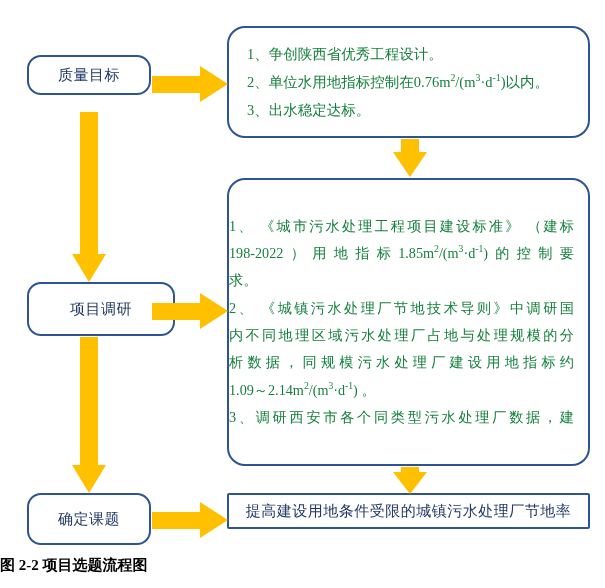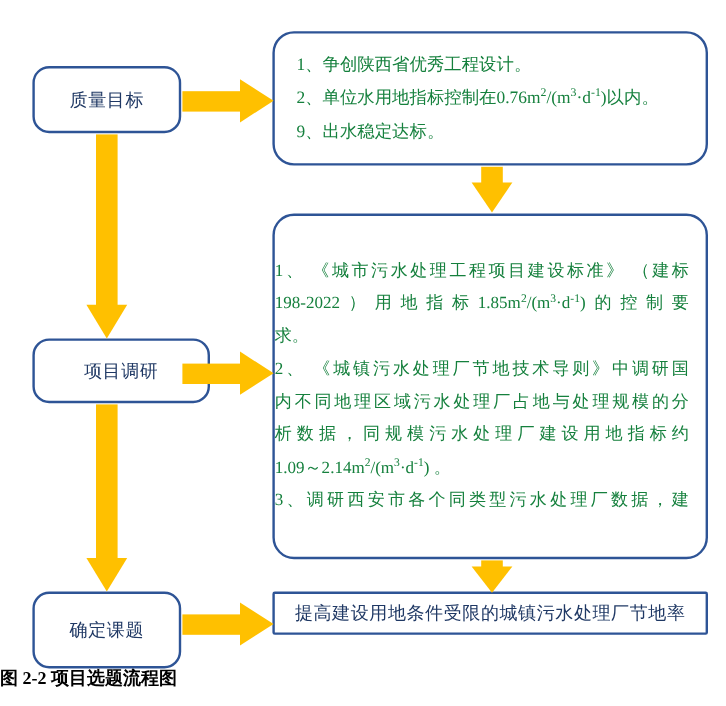--- a/index.html
+++ b/index.html
@@ -33,23 +33,23 @@
     top: 0; left: 0; right: 0; bottom: 0;
     display: flex;
     align-items: center;
     justify-content: center;
     font-size: 15px;
     color: #1f3864;
     letter-spacing: 0.5px;
   }
 
   
-  #box-quality  { left: 27px;  top: 55px;  width: 124px; height: 56px; text-decoration: underline; }
+  #box-quality  { left: 27px;  top: 55px;  width: 124px; height: 40px; text-decoration: underline; }
   #box-research { left: 27px;  top: 282px; width: 148px; height: 54px; }
-  #box-topic    { left: 27px;  top: 493px; width: 124px; height: 64px; text-decoration: underline; }
+  #box-topic    { left: 27px;  top: 493px; width: 124px; height: 52px; text-decoration: underline; }
 
   
   #box-goals    { left: 227px; top: 26px;  width: 363px; height: 112px; border-radius: 18px; }
   #box-survey   { left: 227px; top: 178px; width: 363px; height: 288px; border-radius: 18px; }
   #box-result   { left: 227px; top: 493px; width: 363px; height: 36px; border-radius: 2px; }
 
   
   .content {
     position: absolute;
     top: 0; left: 0; right: 0; bottom: 0;
@@ -184,21 +184,21 @@
   </div>
 
   <div class="box" id="box-topic">
     <div class="box-label">确定课题</div>
   </div>
 
   <div class="box" id="box-goals">
     <div class="content">
       <div class="line">1、争创陕西省优秀工程设计。</div>
       <div class="line"><span>2、单位水用地指标控制在0.76m</span><sup>2</sup><span>/(m</span><sup>3</sup><span>·d</span><sup>-1</sup><span>)以内。</span></div>
-      <div class="line">9、出水稳定达标。</div>
+      <div class="line">3、出水稳定达标。</div>
     </div>
   </div>
 
   <div class="box" id="box-survey">
     <div class="content">
       <div class="line just">1、 《城市污水处理工程项目建设标准》 （建标</div>
       <div class="line just"><span>198-2022）用地指标1.85m</span><sup>2</sup><span>/(m</span><sup>3</sup><span>·d</span><sup>-1</sup><span>)的控制要</span></div>
       <div class="line">求。</div>
 
       <div class="line just">2、 《城镇污水处理厂节地技术导则》中调研国</div>

